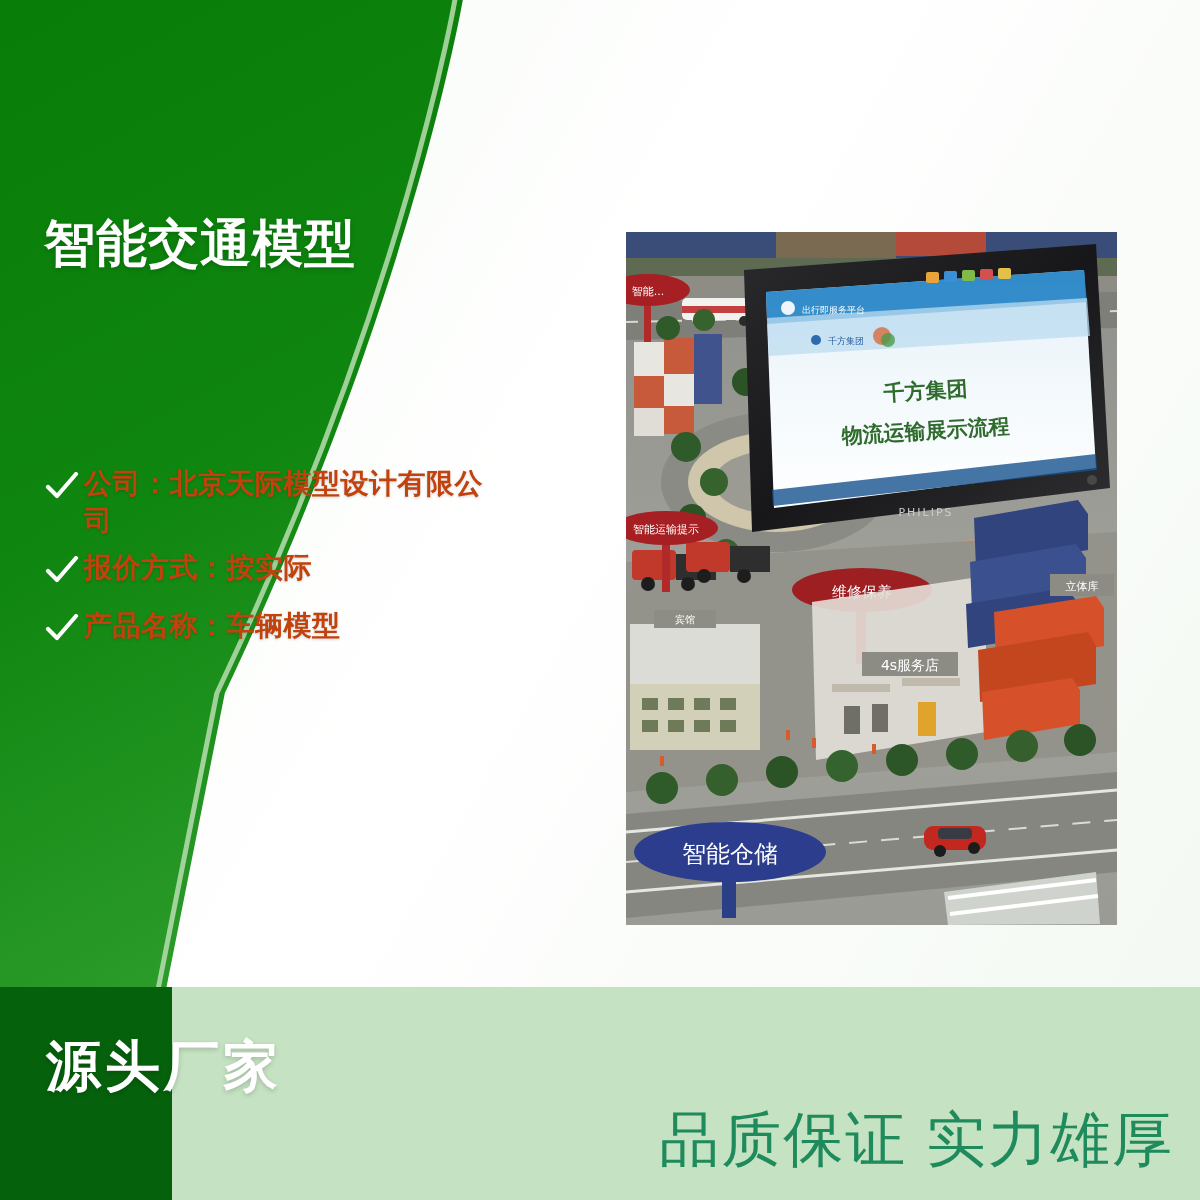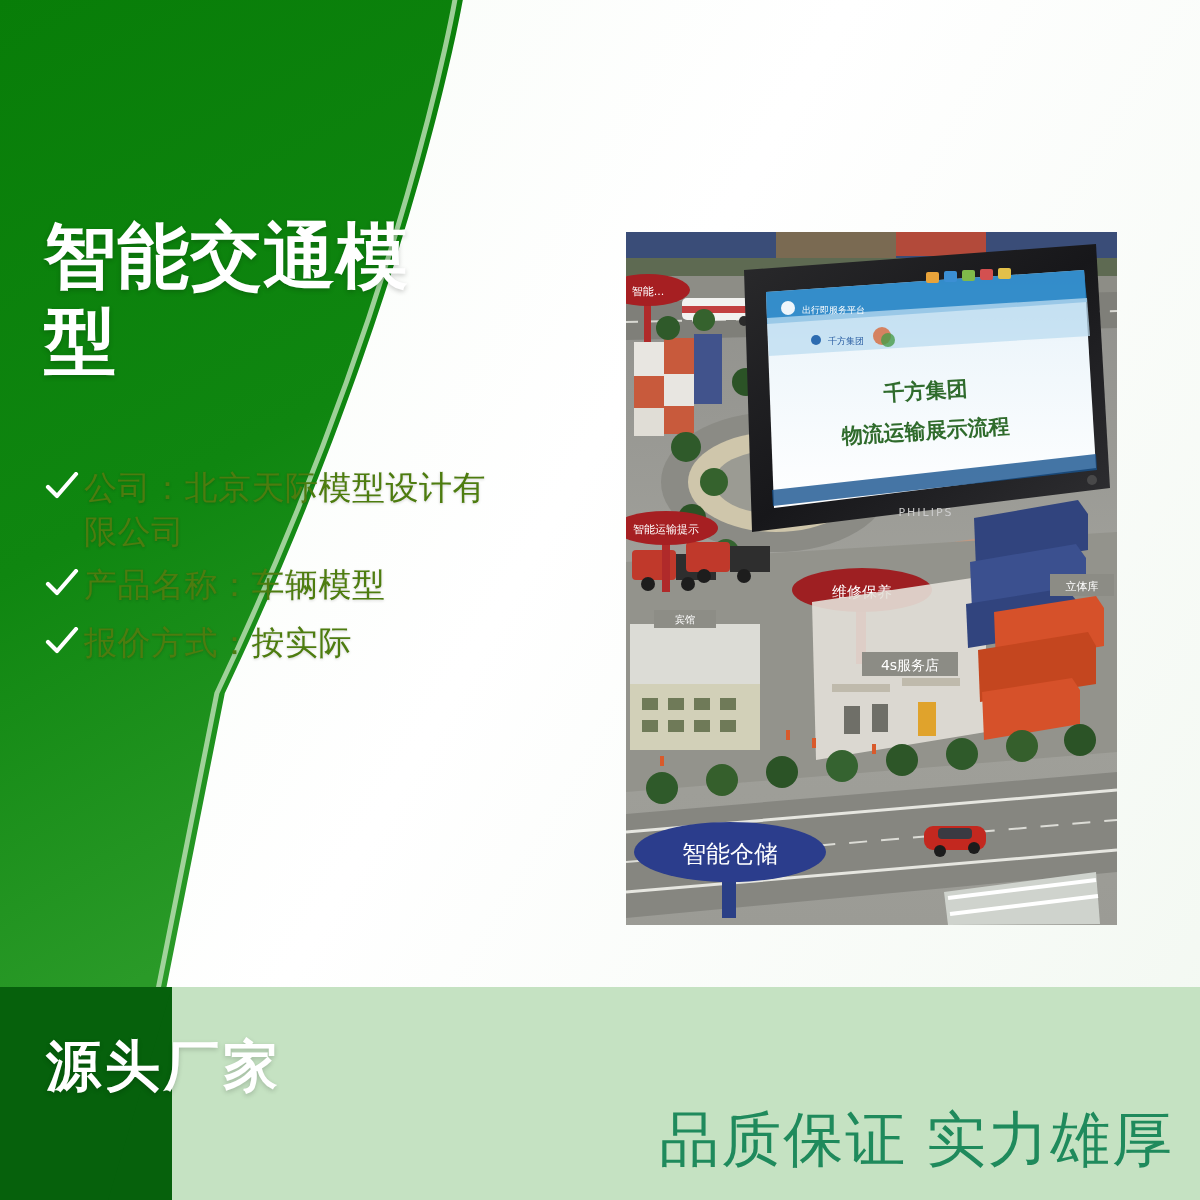--- a/index.html
+++ b/index.html
@@ -33,21 +33,21 @@
   .dark-band {
     position:absolute; left:0; top:987px; width:760px; height:213px;
     overflow:hidden;
   }
   .dark-band svg { display:block; width:100%; height:100%; }
 
   
   .headline {
     position:absolute; left:44px; top:214px; width:430px;
     color:#ffffff;
-    font-size:72px; font-weight:bold; line-height:1.18;
+    font-size:51px; font-weight:bold; line-height:1.18;
     letter-spacing:1px;
     text-shadow:0 2px 5px rgba(0,0,0,.20);
     z-index:5;
   }
 
   
   .bullets {
     position:absolute; left:40px; top:466px; width:448px;
     z-index:5;
   }
@@ -56,24 +56,25 @@
     margin-bottom:10px;
   }
   .check-icon {
     flex:0 0 auto;
     width:44px; height:48px;
     display:flex; align-items:flex-start; justify-content:center;
     padding-top:6px;
   }
   .check-icon svg { display:block; }
   .bullet-text {
-    color:#4d7c0f;
-    font-size:33px; line-height:1.32;
+    color:#c2410c;
+    font-size:28px; line-height:1.32;
     letter-spacing:0.5px;
     text-shadow:0 1px 3px rgba(0,0,0,.18);
+    font-weight:bold;
   }
 
   
   .slogan-main {
     position:absolute; left:46px; top:1030px;
     color:#ffffff;
     font-size:55px; font-weight:bold; letter-spacing:4px;
     text-shadow:0 2px 5px rgba(0,0,0,.18);
     z-index:6;
   }
@@ -373,28 +374,28 @@
         </svg>
       </span>
       <span class="bullet-text">公司：北京天际模型设计有限公司</span>
     </li>
     <li class="bullet-row">
       <span class="check-icon">
         <svg width="34" height="30" viewBox="0 0 34 30">
           <path d="M3 15 L12 24 L31 2" stroke="#ffffff" stroke-width="4.2" fill="none" stroke-linecap="round" stroke-linejoin="round"></path>
         </svg>
       </span>
-      <span class="bullet-text">产品名称：车辆模型</span>
+      <span class="bullet-text">报价方式：按实际</span>
     </li>
     <li class="bullet-row">
       <span class="check-icon">
         <svg width="34" height="30" viewBox="0 0 34 30">
           <path d="M3 15 L12 24 L31 2" stroke="#ffffff" stroke-width="4.2" fill="none" stroke-linecap="round" stroke-linejoin="round"></path>
         </svg>
       </span>
-      <span class="bullet-text">报价方式：按实际</span>
+      <span class="bullet-text">产品名称：车辆模型</span>
     </li>
   </ul>
 
   <div class="slogan-main">源头厂家</div>
   <div class="slogan-sub">品质保证 实力雄厚</div>
 
 </div>
 
 </body></html>

